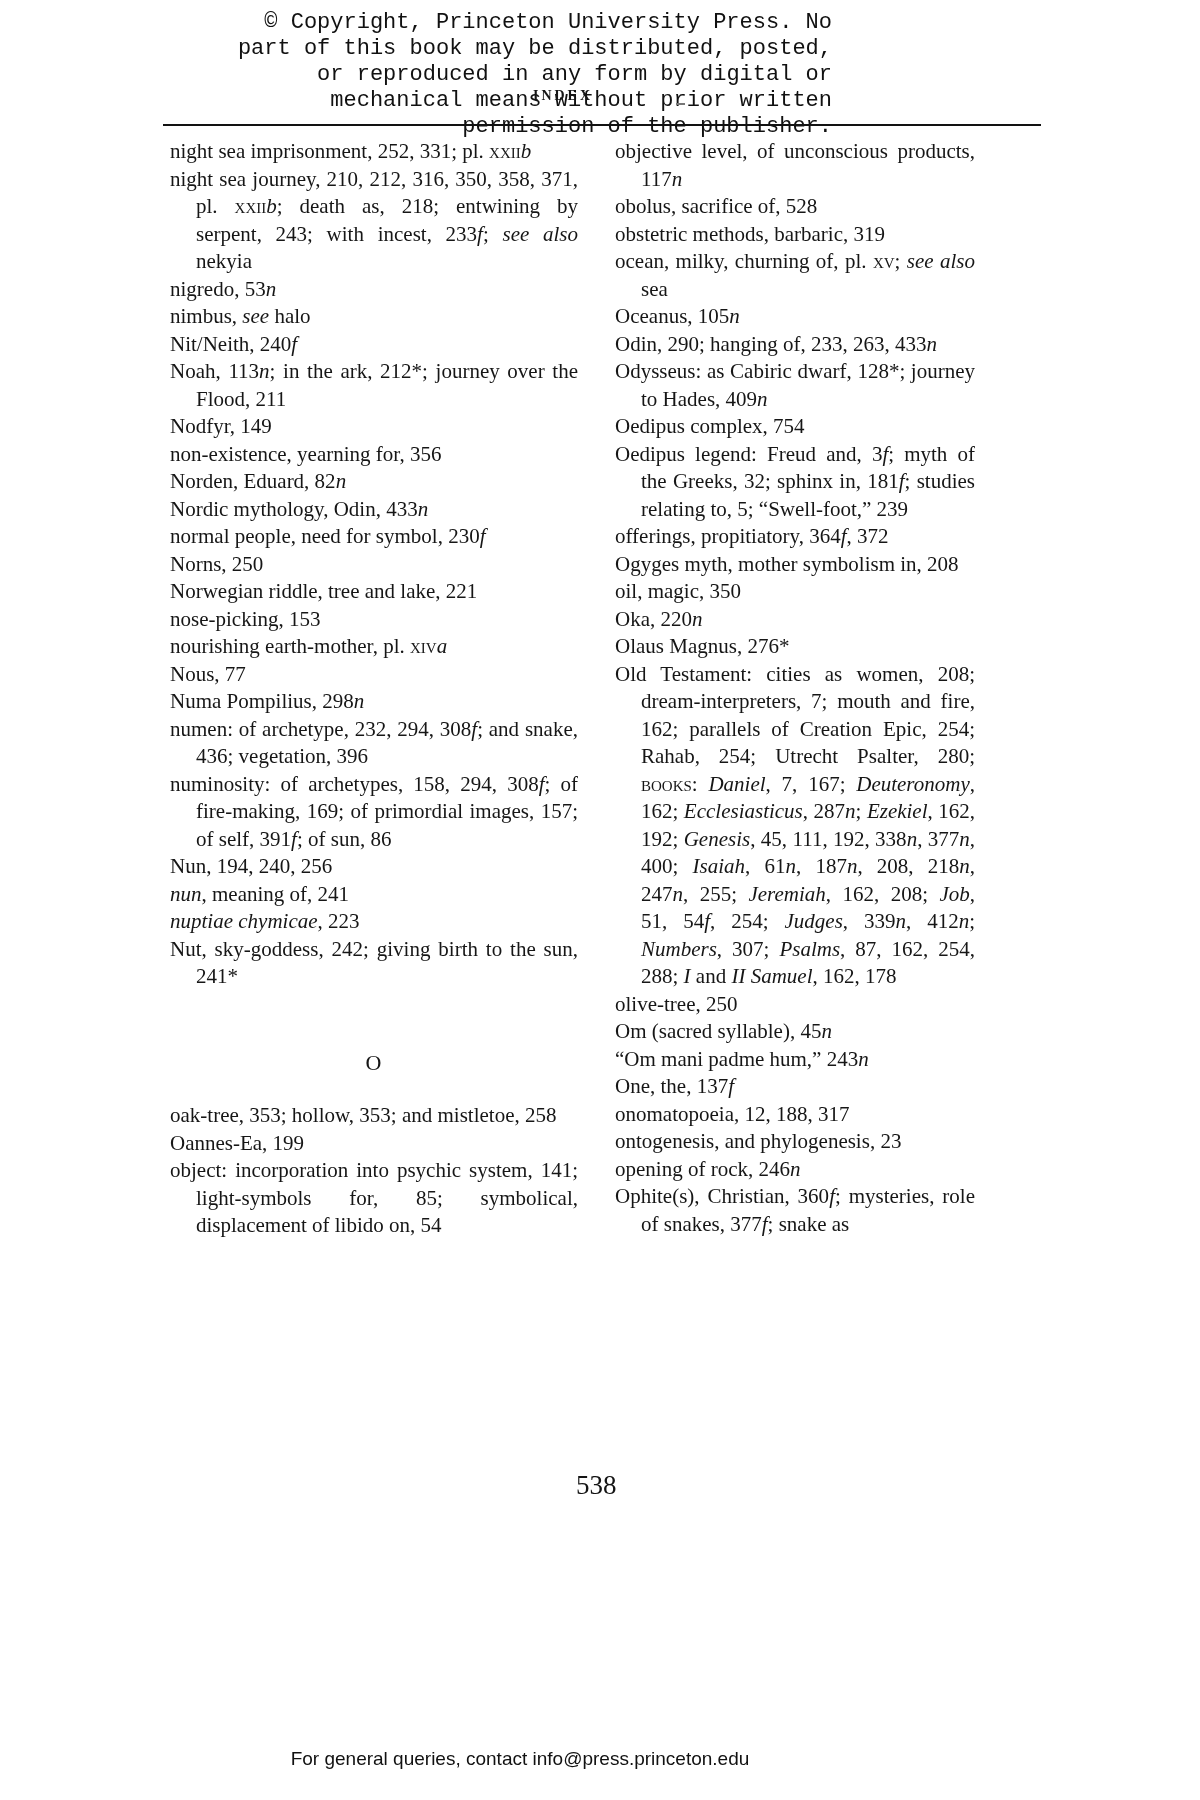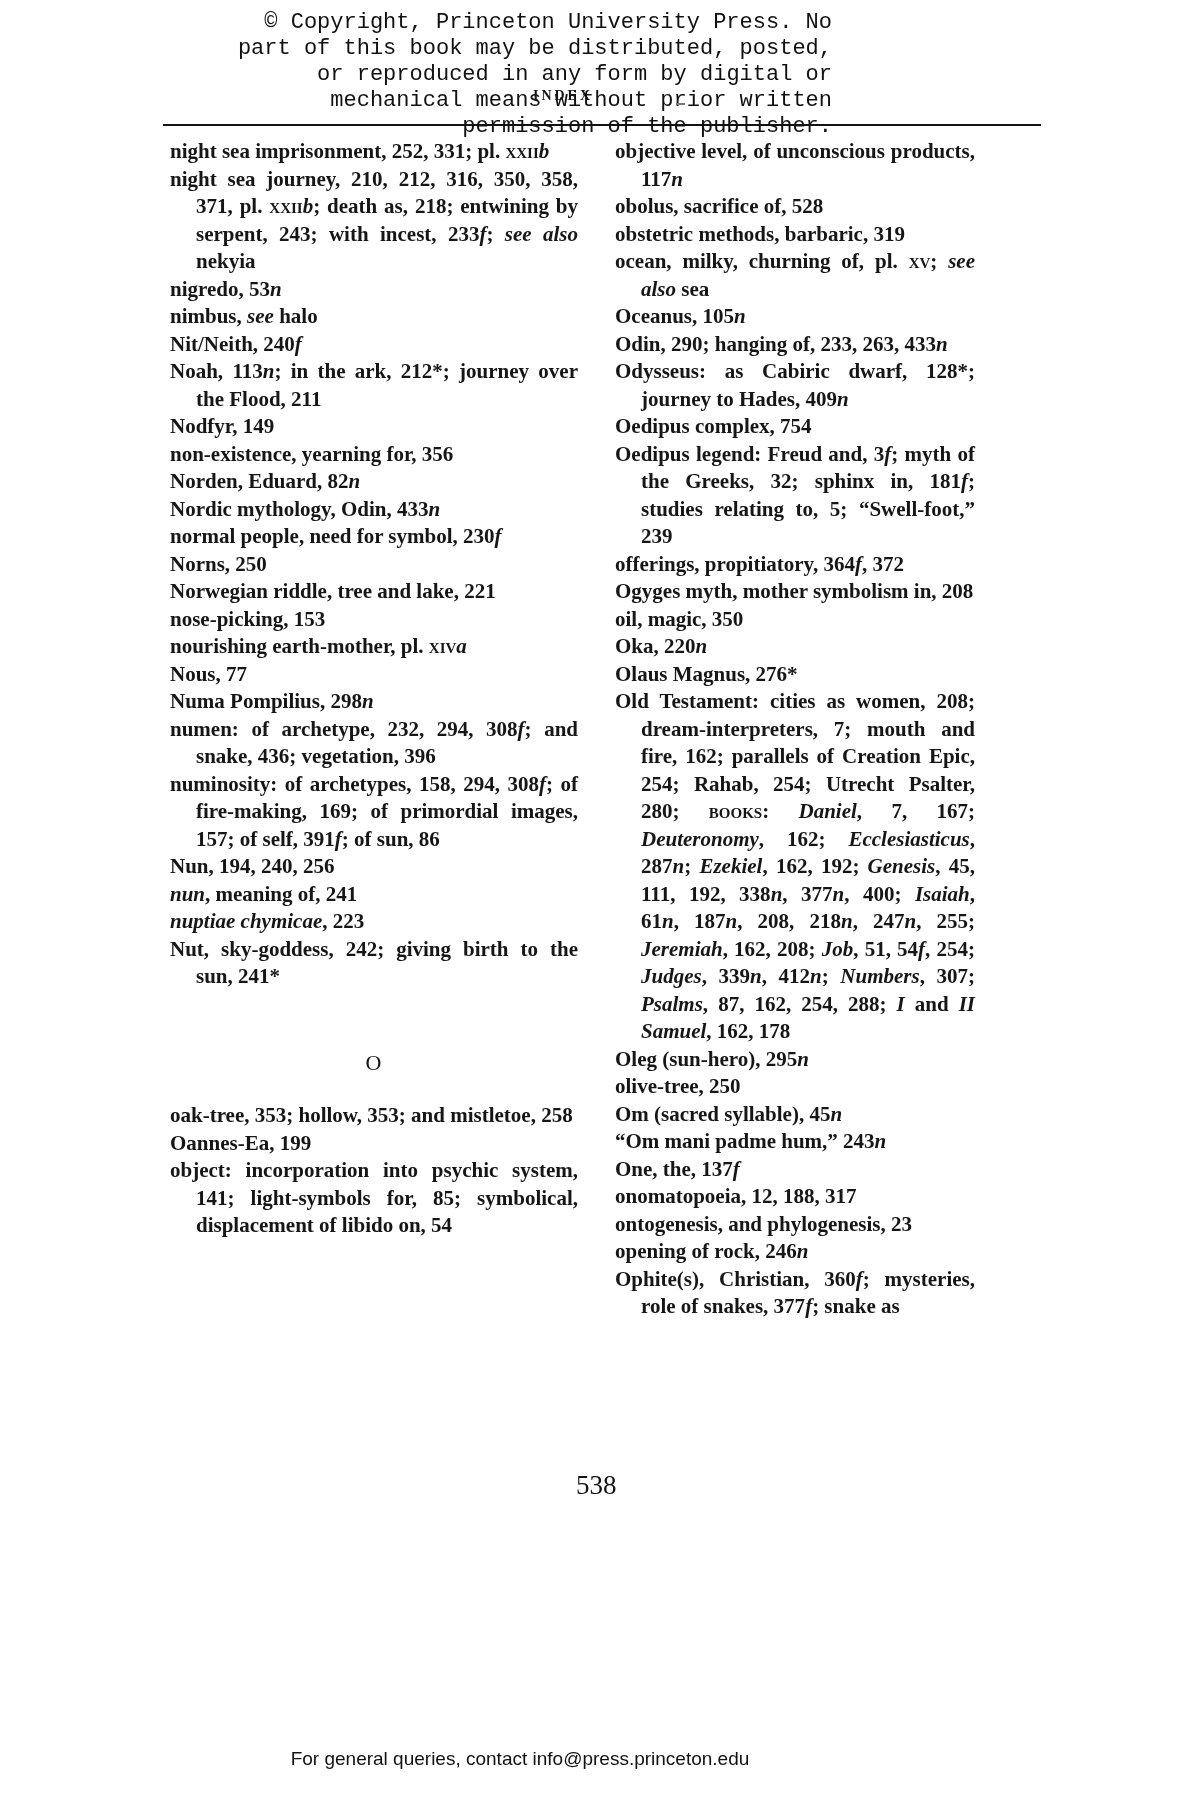--- a/index.html
+++ b/index.html
@@ -51,21 +51,20 @@
     font-size: 21px;
     line-height: 27.5px;
     text-align: justify;
   }
   .col-left  { left: 170px; width: 408px; }
   .col-right { left: 615px; width: 360px; }
   .entry {
     margin: 0;
     padding-left: 26px;
     text-indent: -26px;
-    font-weight: bold;
   }
   .section-heading {
     text-align: center;
     margin: 58px 0 26px 0;
     font-size: 22px;
     letter-spacing: 1px;
   }
   .sc { font-variant: small-caps; }
   .page-number {
     position: absolute;
@@ -138,21 +137,20 @@
       <p class="entry">Odin, 290; hanging of, 233, 263, 433<i>n</i></p>
       <p class="entry">Odysseus: as Cabiric dwarf, 128*; journey to Hades, 409<i>n</i></p>
       <p class="entry">Oedipus complex, 754</p>
       <p class="entry">Oedipus legend: Freud and, 3<i>f</i>; myth of the Greeks, 32; sphinx in, 181<i>f</i>; studies relating to, 5; “Swell-foot,” 239</p>
       <p class="entry">offerings, propitiatory, 364<i>f</i>, 372</p>
       <p class="entry">Ogyges myth, mother symbolism in, 208</p>
       <p class="entry">oil, magic, 350</p>
       <p class="entry">Oka, 220<i>n</i></p>
       <p class="entry">Olaus Magnus, 276*</p>
       <p class="entry">Old Testament: cities as women, 208; dream-interpreters, 7; mouth and fire, 162; parallels of Creation Epic, 254; Rahab, 254; Utrecht Psalter, 280; <span class="sc">books:</span> <i>Daniel</i>, 7, 167; <i>Deuteronomy</i>, 162; <i>Ecclesiasticus</i>, 287<i>n</i>; <i>Ezekiel</i>, 162, 192; <i>Genesis</i>, 45, 111, 192, 338<i>n</i>, 377<i>n</i>, 400; <i>Isaiah</i>, 61<i>n</i>, 187<i>n</i>, 208, 218<i>n</i>, 247<i>n</i>, 255; <i>Jeremiah</i>, 162, 208; <i>Job</i>, 51, 54<i>f</i>, 254; <i>Judges</i>, 339<i>n</i>, 412<i>n</i>; <i>Numbers</i>, 307; <i>Psalms</i>, 87, 162, 254, 288; <i>I</i> and <i>II Samuel</i>, 162, 178</p>
-      <p class="entry">Oleg (sun-hero), 295<i>n</i></p>
       <p class="entry">olive-tree, 250</p>
       <p class="entry">Om (sacred syllable), 45<i>n</i></p>
       <p class="entry">“Om mani padme hum,” 243<i>n</i></p>
       <p class="entry">One, the, 137<i>f</i></p>
       <p class="entry">onomatopoeia, 12, 188, 317</p>
       <p class="entry">ontogenesis, and phylogenesis, 23</p>
       <p class="entry">opening of rock, 246<i>n</i></p>
       <p class="entry">Ophite(s), Christian, 360<i>f</i>; mysteries, role of snakes, 377<i>f</i>; snake as</p>
     </div>
 </section>

